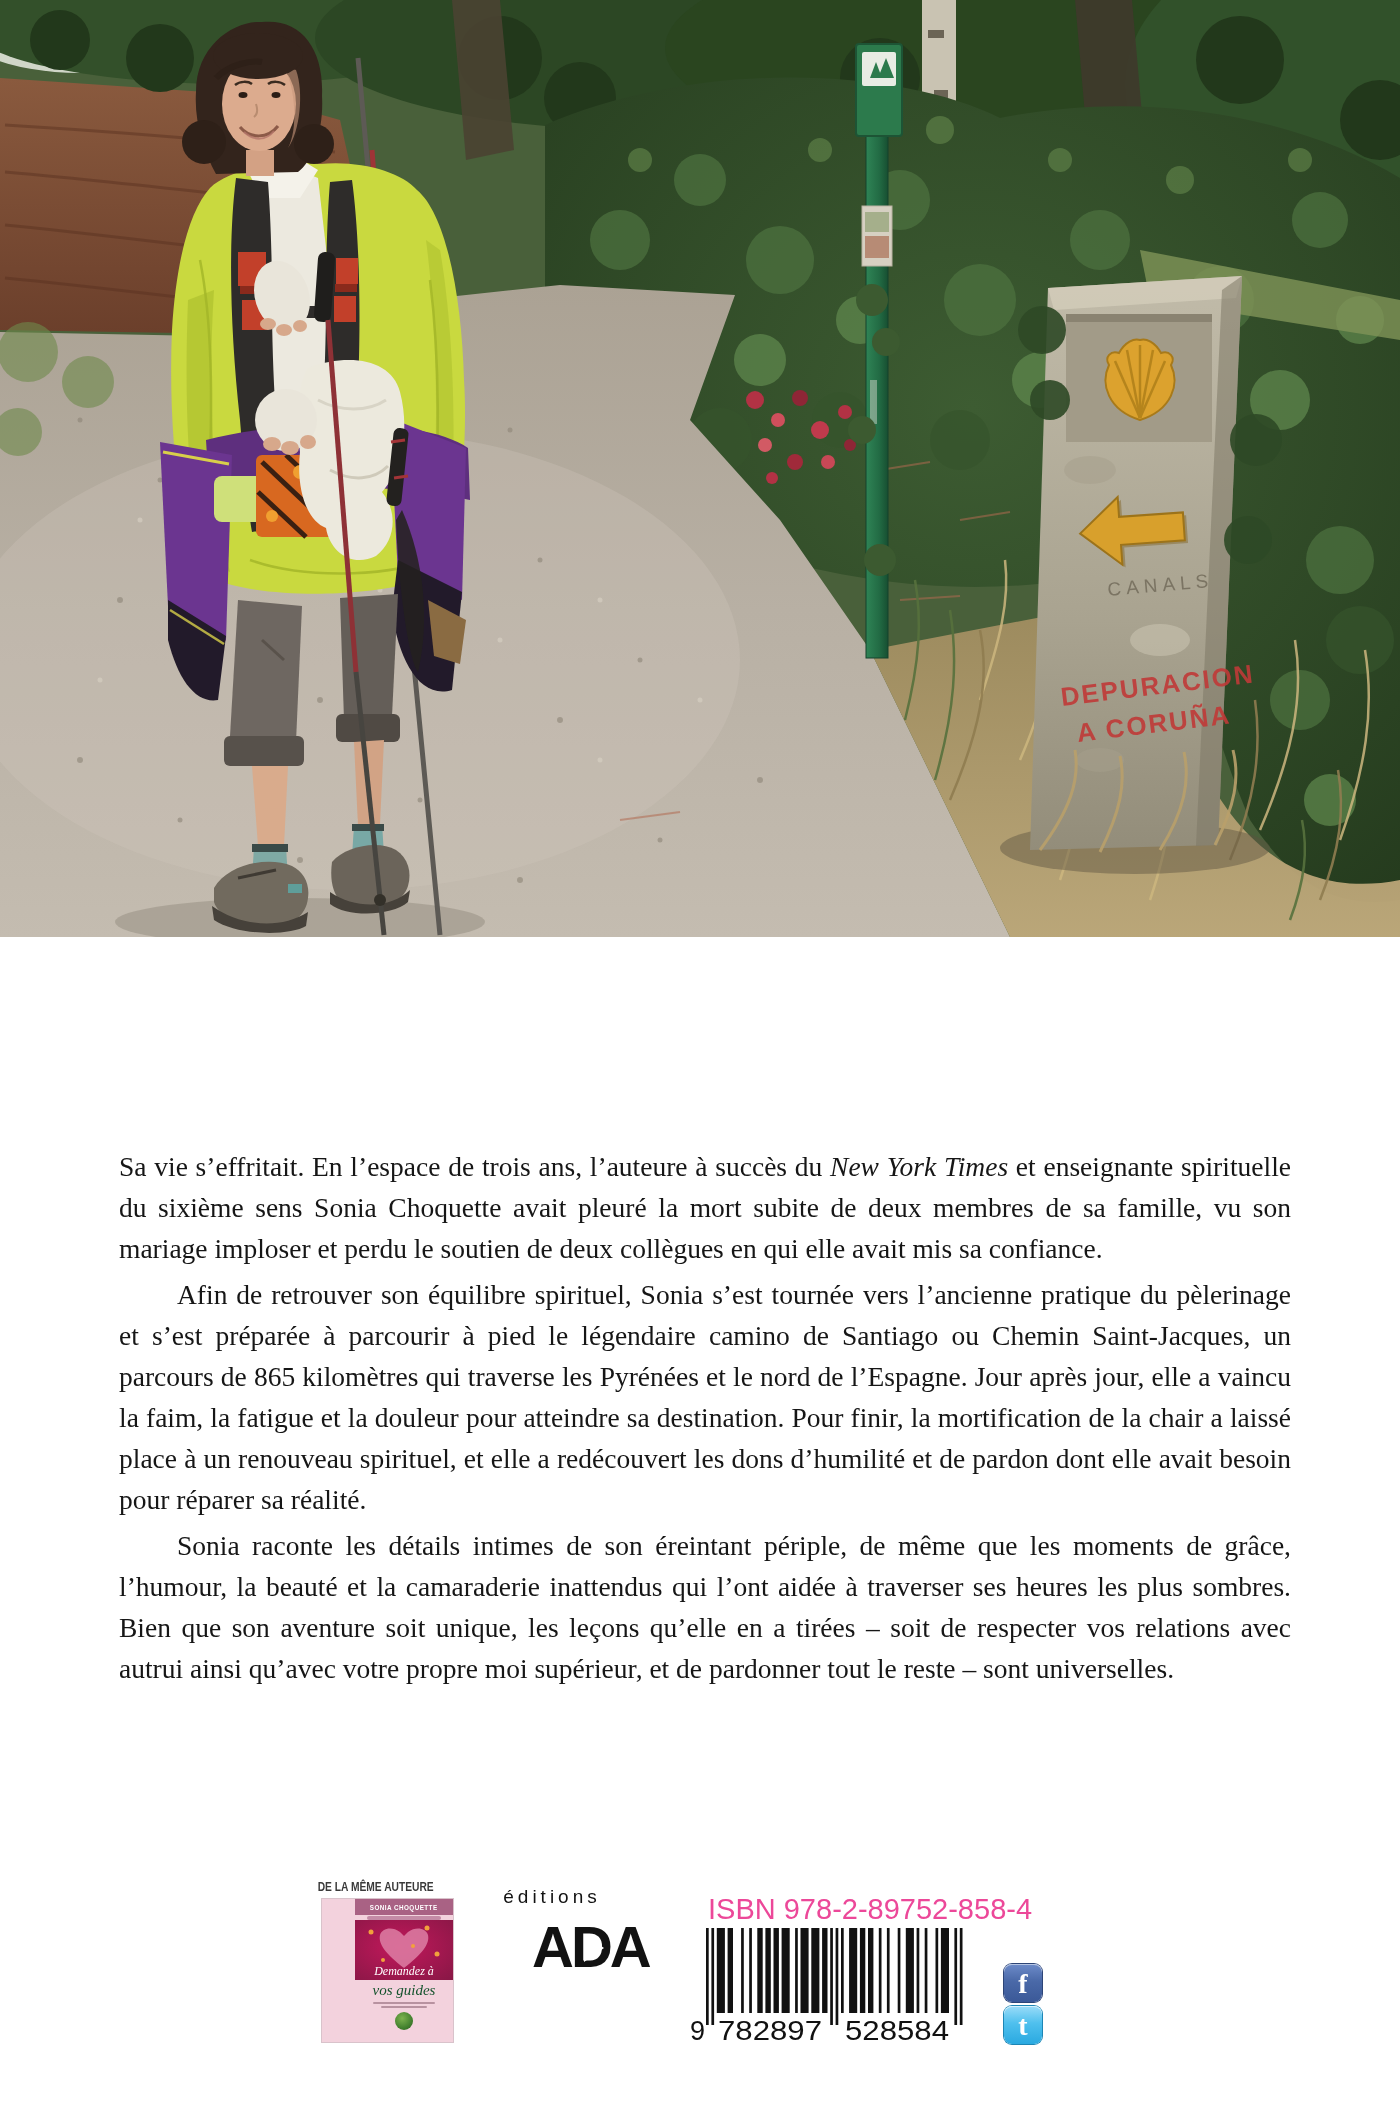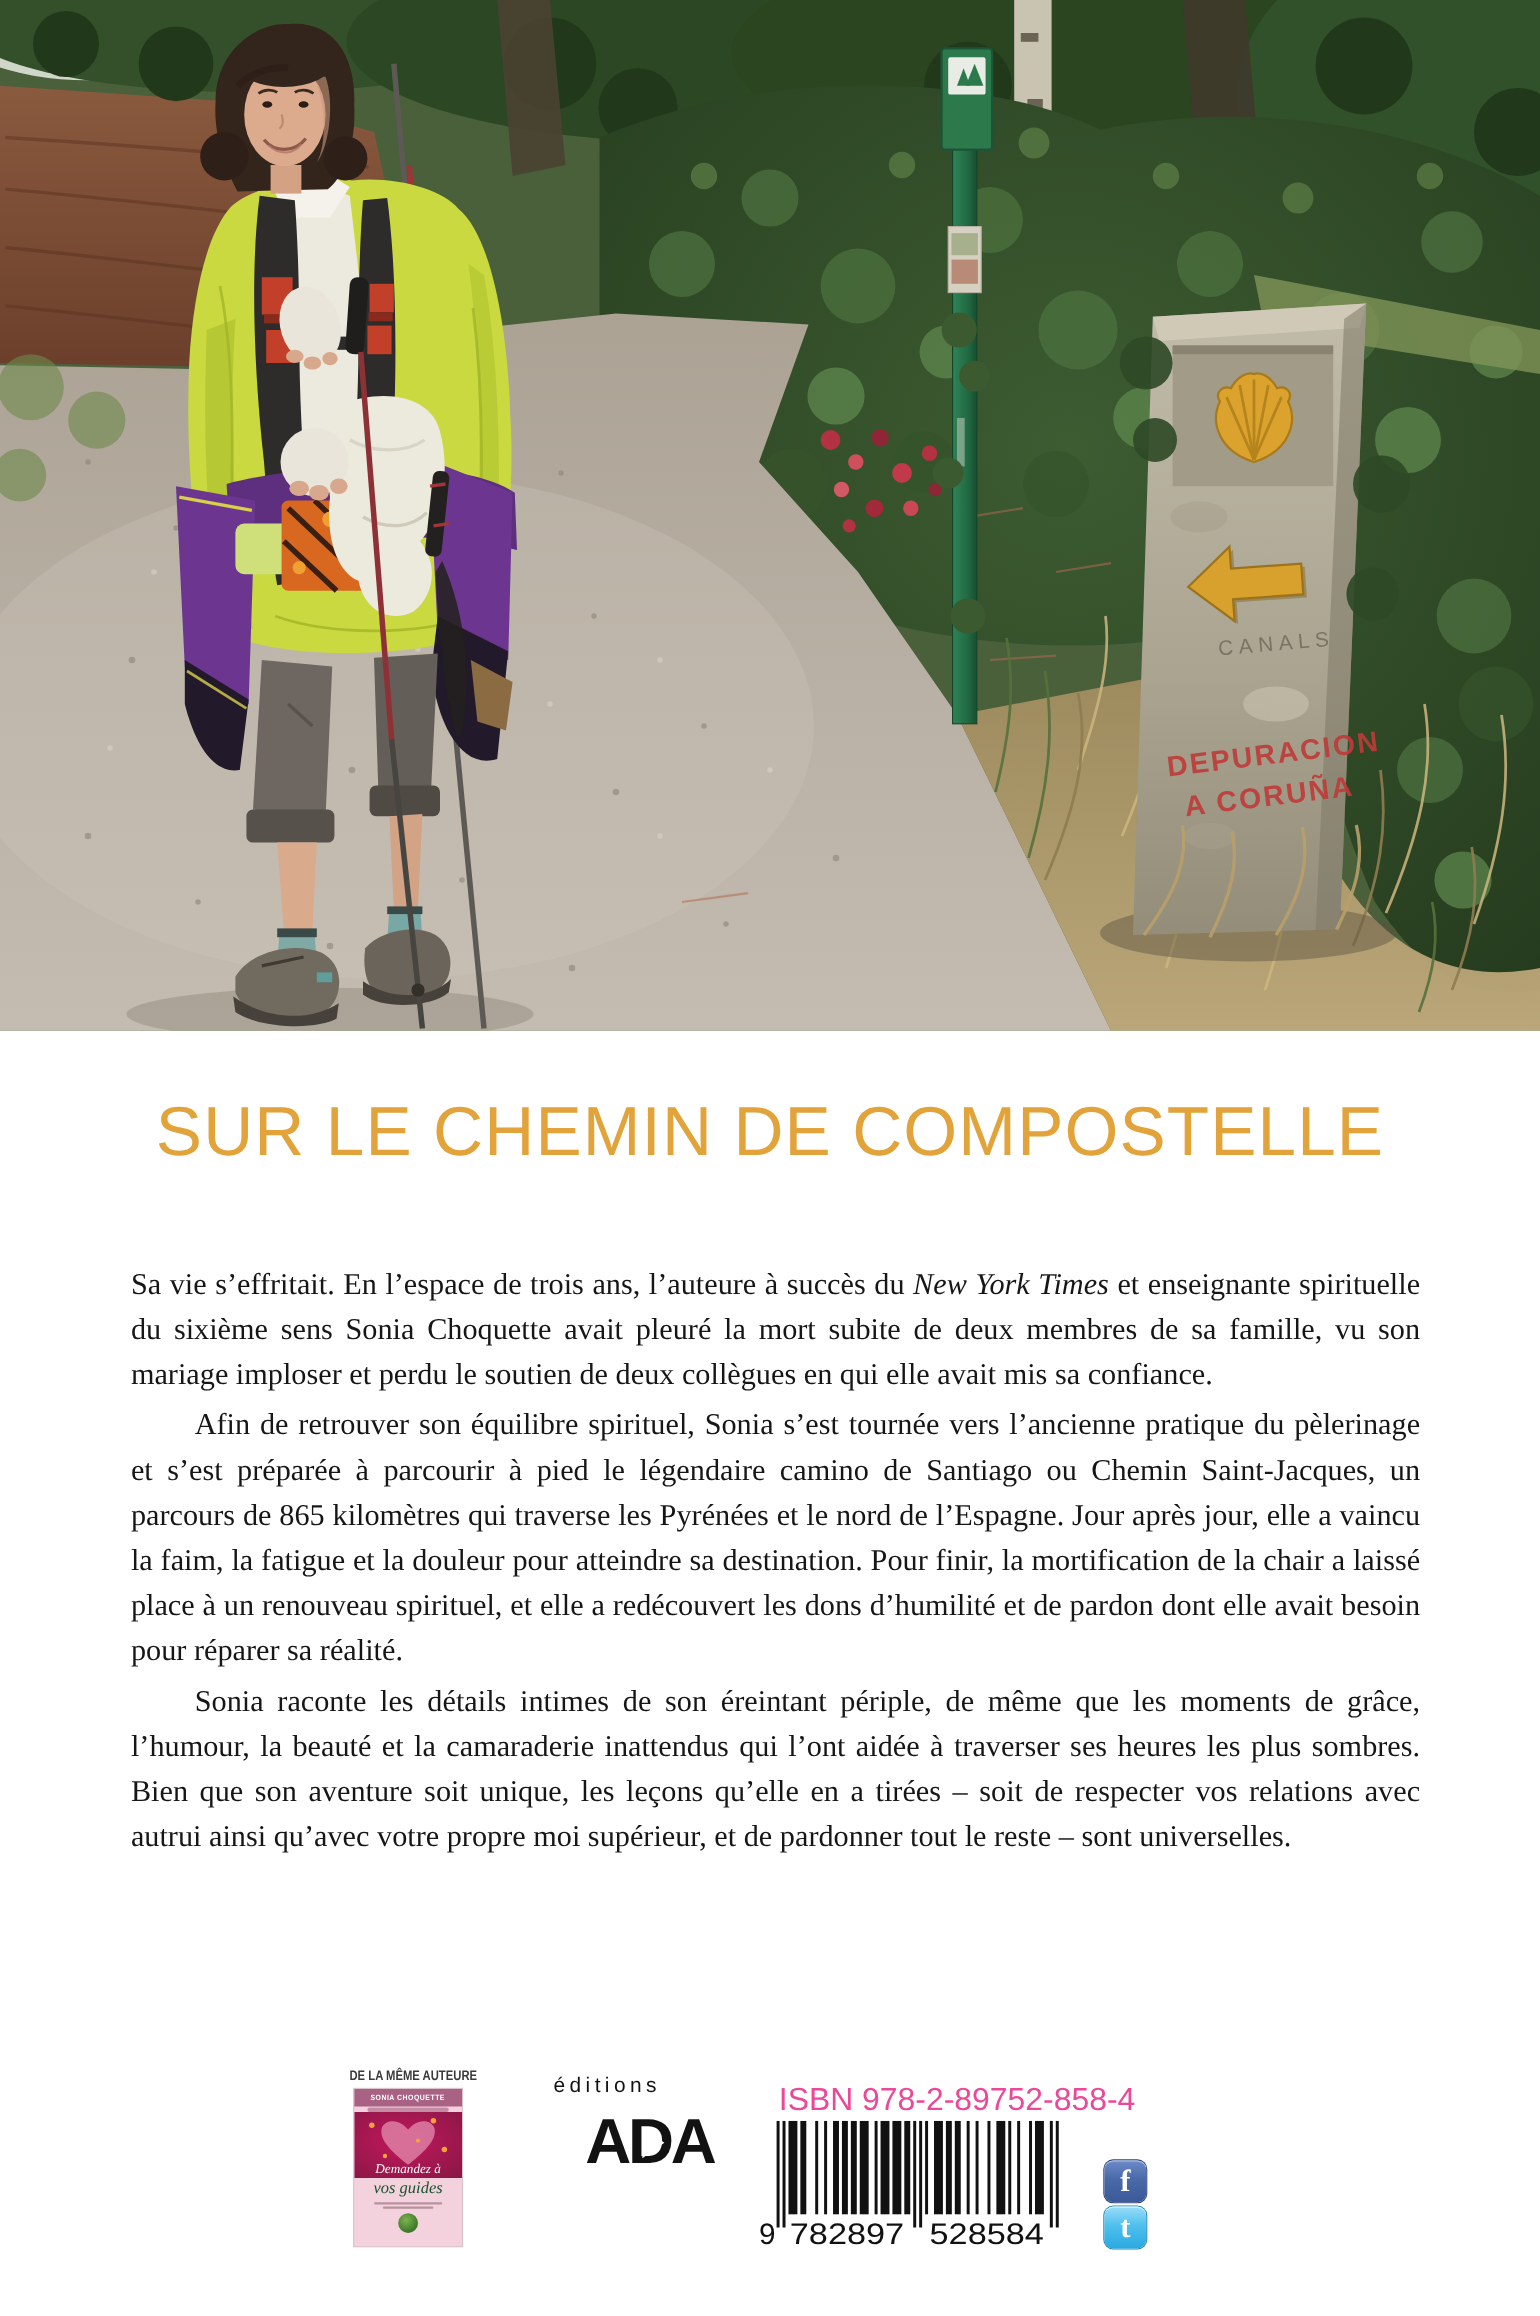--- a/index.html
+++ b/index.html
@@ -14,21 +14,21 @@
         font-family:"Liberation Serif",serif;font-size:27.5px;line-height:41px;
         color:#161616;text-align:justify;}
   .body-block p{margin:0 0 5px 18px;}
   .body-block p.indent{text-indent:58px;}
   .body-block em{font-style:italic;}
   
   .same-author{position:absolute;left:306px;top:1880px;width:130px;text-align:center;
         font-size:12.5px;font-weight:700;color:#3a3a3a;letter-spacing:0px;
         transform:scaleX(.82);transform-origin:50% 50%;white-space:nowrap;}
   .thumb{position:absolute;left:322px;top:1899px;width:98px;height:143px;background:#f3d2dd;
-        box-shadow:0 0 0 1px #d9c3cb;overflow:hidden;}
+        box-shadow:0 0 0 1px #d9c3cb;overflow:hidden;padding-left:33px;}
   .thumb .band{height:16px;background:#a96284;display:flex;align-items:center;justify-content:center;}
   .thumb .band .a{font-size:7px;letter-spacing:.5px;color:#fff;font-weight:700;white-space:nowrap;transform:scaleX(.9);}
   .thumb .subline{height:4px;margin:1px 12px 0 12px;background:#c48ba6;border-radius:2px;}
   .thumb .img{position:relative;height:60px;}
   .thumb .img svg{display:block;}
   .thumb .dem{position:absolute;left:0;right:0;bottom:1px;text-align:center;color:#fff;
         font-family:"Liberation Serif",serif;font-style:italic;font-size:12px;}
   .thumb .vos{margin-top:2px;text-align:center;color:#14532d;font-family:"Liberation Serif",serif;
         font-style:italic;font-size:15px;}
   .thumb .tline{height:2px;margin:3px 18px 0 18px;background:#b892a0;border-radius:1px;}
@@ -461,21 +461,20 @@
             </g>
         <path d="M256,104 C258,110 258,114 254,117" stroke="#b98c70" stroke-width="2" fill="none"></path>
         <path d="M240,127 C250,139 268,139 278,126" stroke="#8c5a48" stroke-width="3" fill="none"></path>
         <path d="M244,132 C254,141 266,141 274,131" stroke="#b4766a" stroke-width="2" fill="none" opacity=".8"></path>
       </g>
     </g>
   </svg>
   </div>
 
   <div class="title-block" style="color: rgb(226, 163, 59);">
-    <div>SUR LE CHEMIN DE COMPOSTELLE</div>
   </div>
 
   <div class="body-block">
     <p><span>Sa vie s’effritait. En l’espace de trois ans, l’auteure à succès du </span><em>New York Times</em><span> et enseignante spirituelle du sixième sens Sonia Choquette avait pleuré la mort subite de deux membres de sa famille, vu son mariage imploser et perdu le soutien de deux collègues en qui elle avait mis sa confiance.</span></p>
     <p class="indent">Afin de retrouver son équilibre spirituel, Sonia s’est tournée vers l’ancienne pratique du pèlerinage et s’est préparée à parcourir à pied le légendaire camino de Santiago ou Chemin Saint-Jacques, un parcours de 865 kilomètres qui traverse les Pyrénées et le nord de l’Espagne. Jour après jour, elle a vaincu la faim, la fatigue et la douleur pour atteindre sa destination. Pour finir, la mortification de la chair a laissé place à un renouveau spirituel, et elle a redécouvert les dons d’humilité et de pardon dont elle avait besoin pour réparer sa réalité.</p>
     <p class="indent">Sonia raconte les détails intimes de son éreintant périple, de même que les moments de grâce, l’humour, la beauté et la camaraderie inattendus qui l’ont aidée à traverser ses heures les plus sombres. Bien que son aventure soit unique, les leçons qu’elle en a tirées – soit de respecter vos relations avec autrui ainsi qu’avec votre propre moi supérieur, et de pardonner tout le reste – sont universelles.</p>
   </div>
 
   <div class="same-author">DE LA MÊME AUTEURE</div>
 

